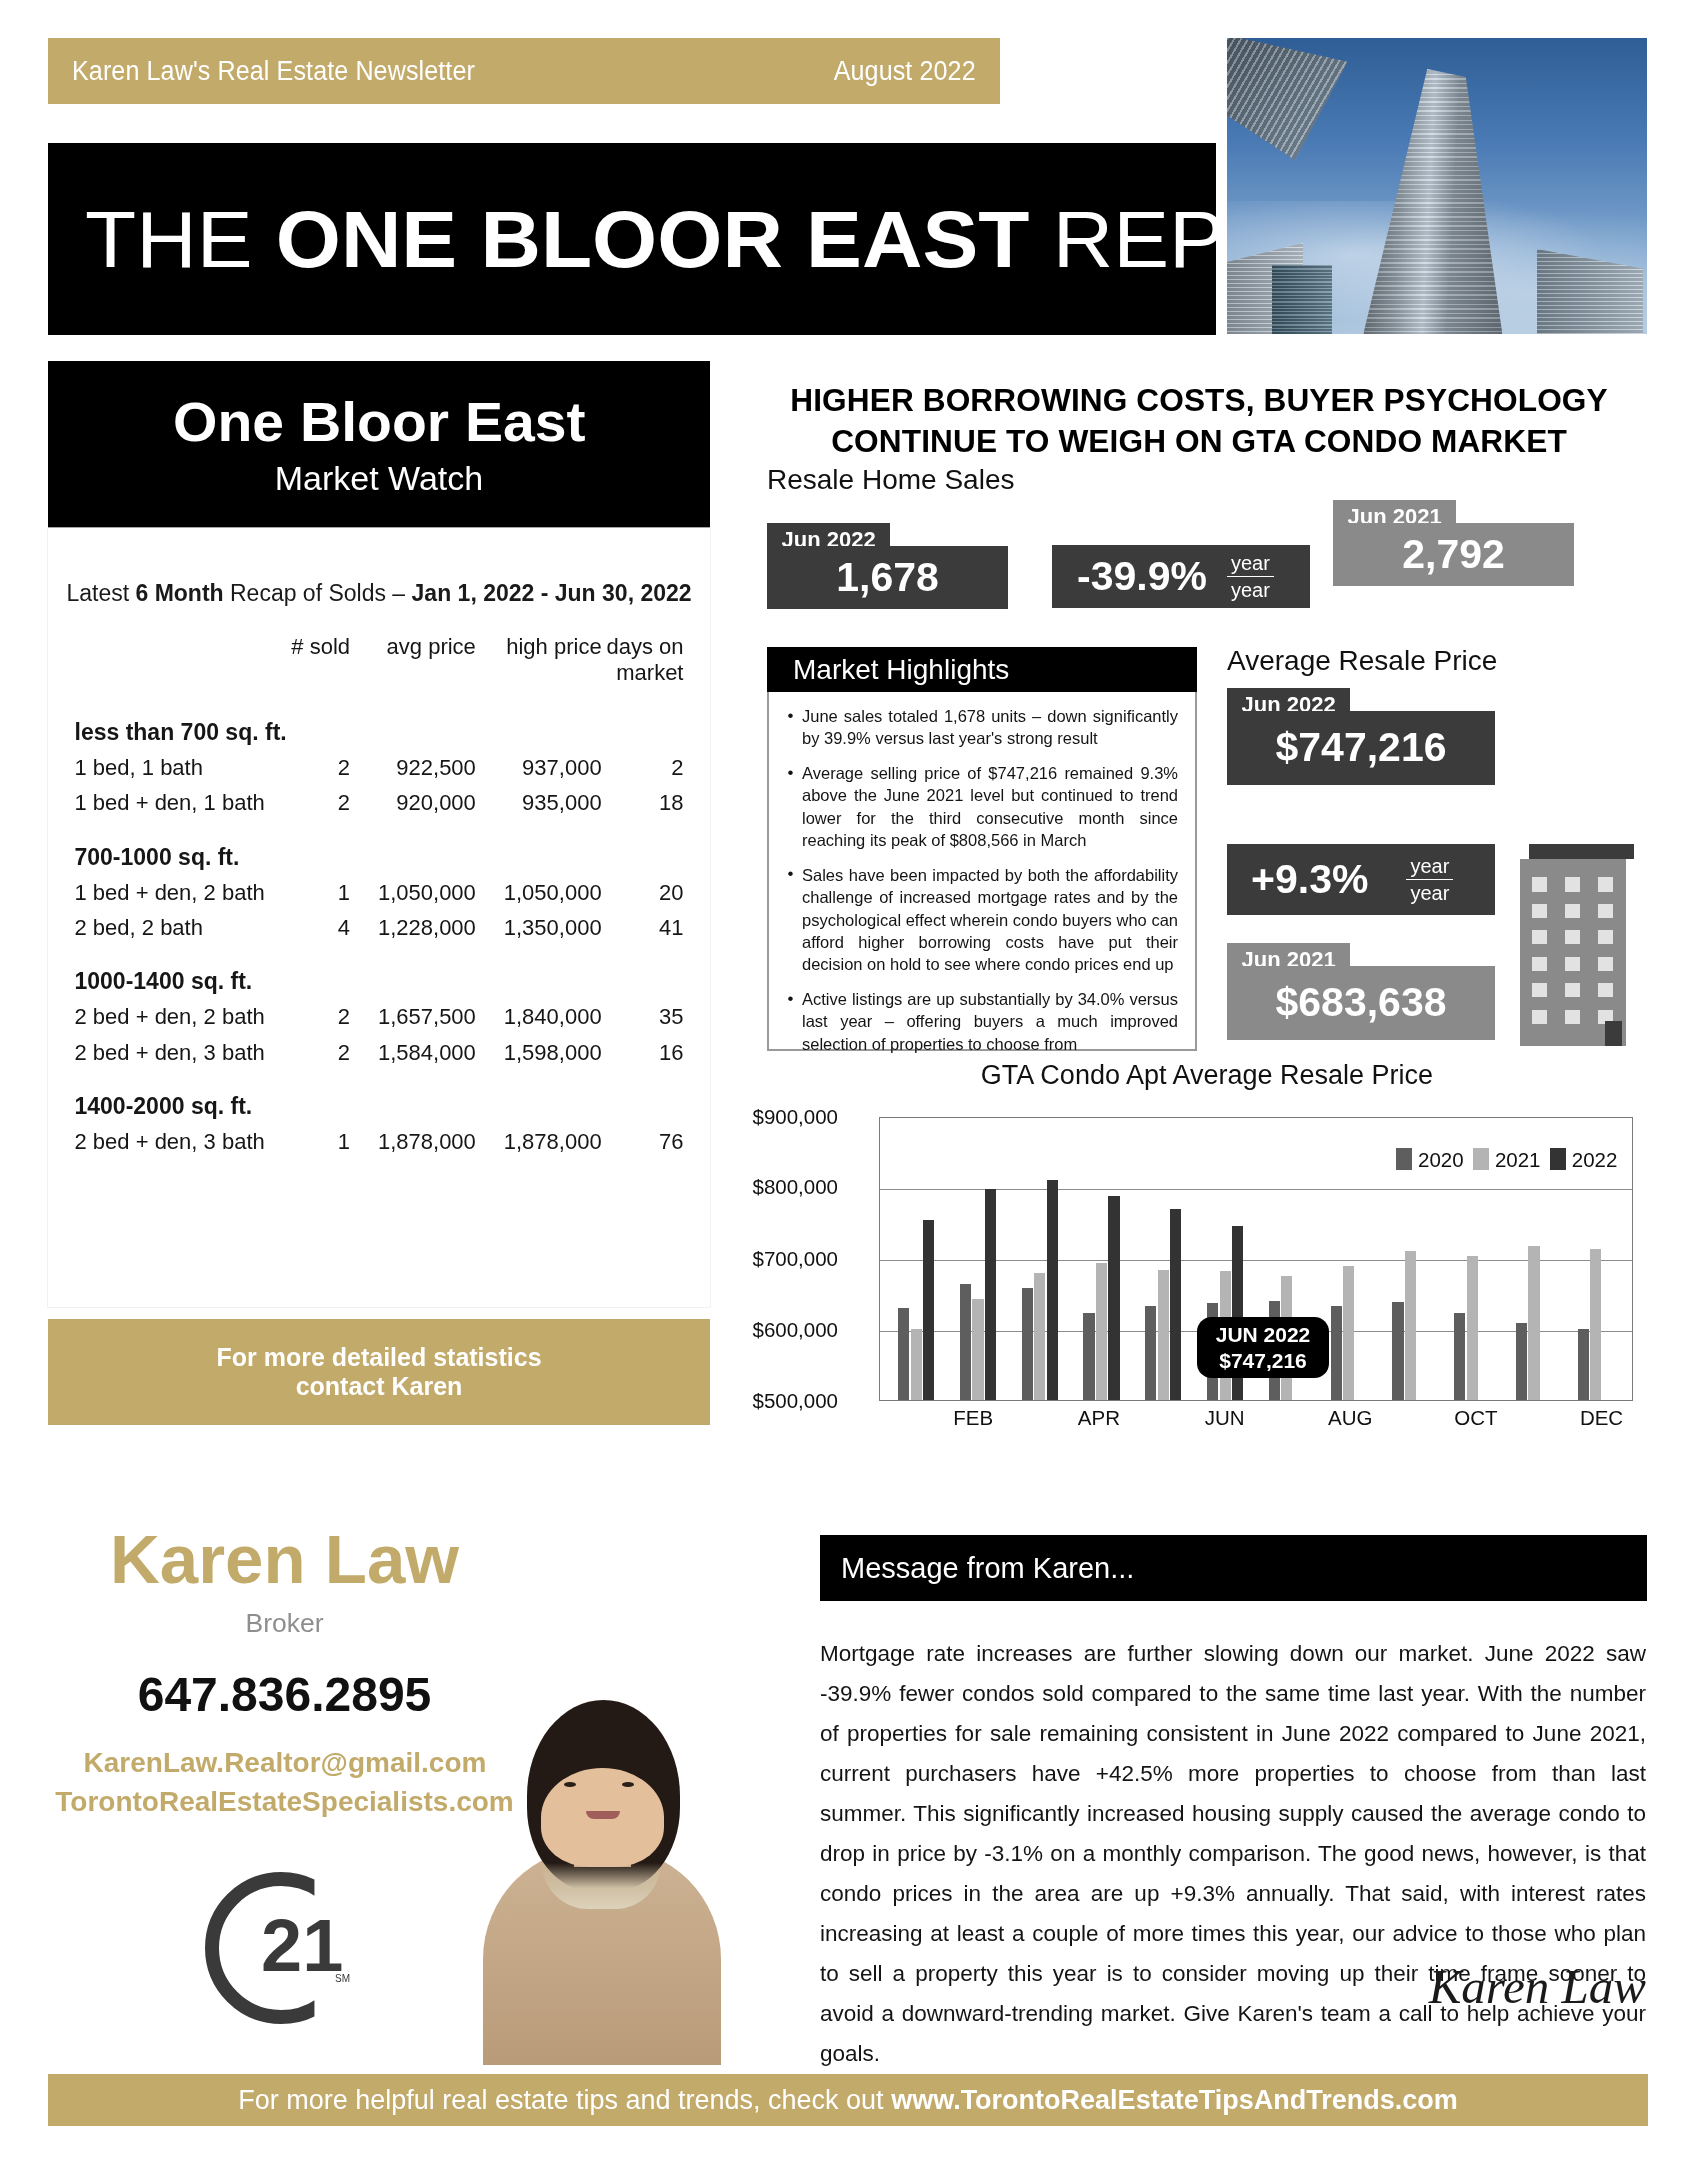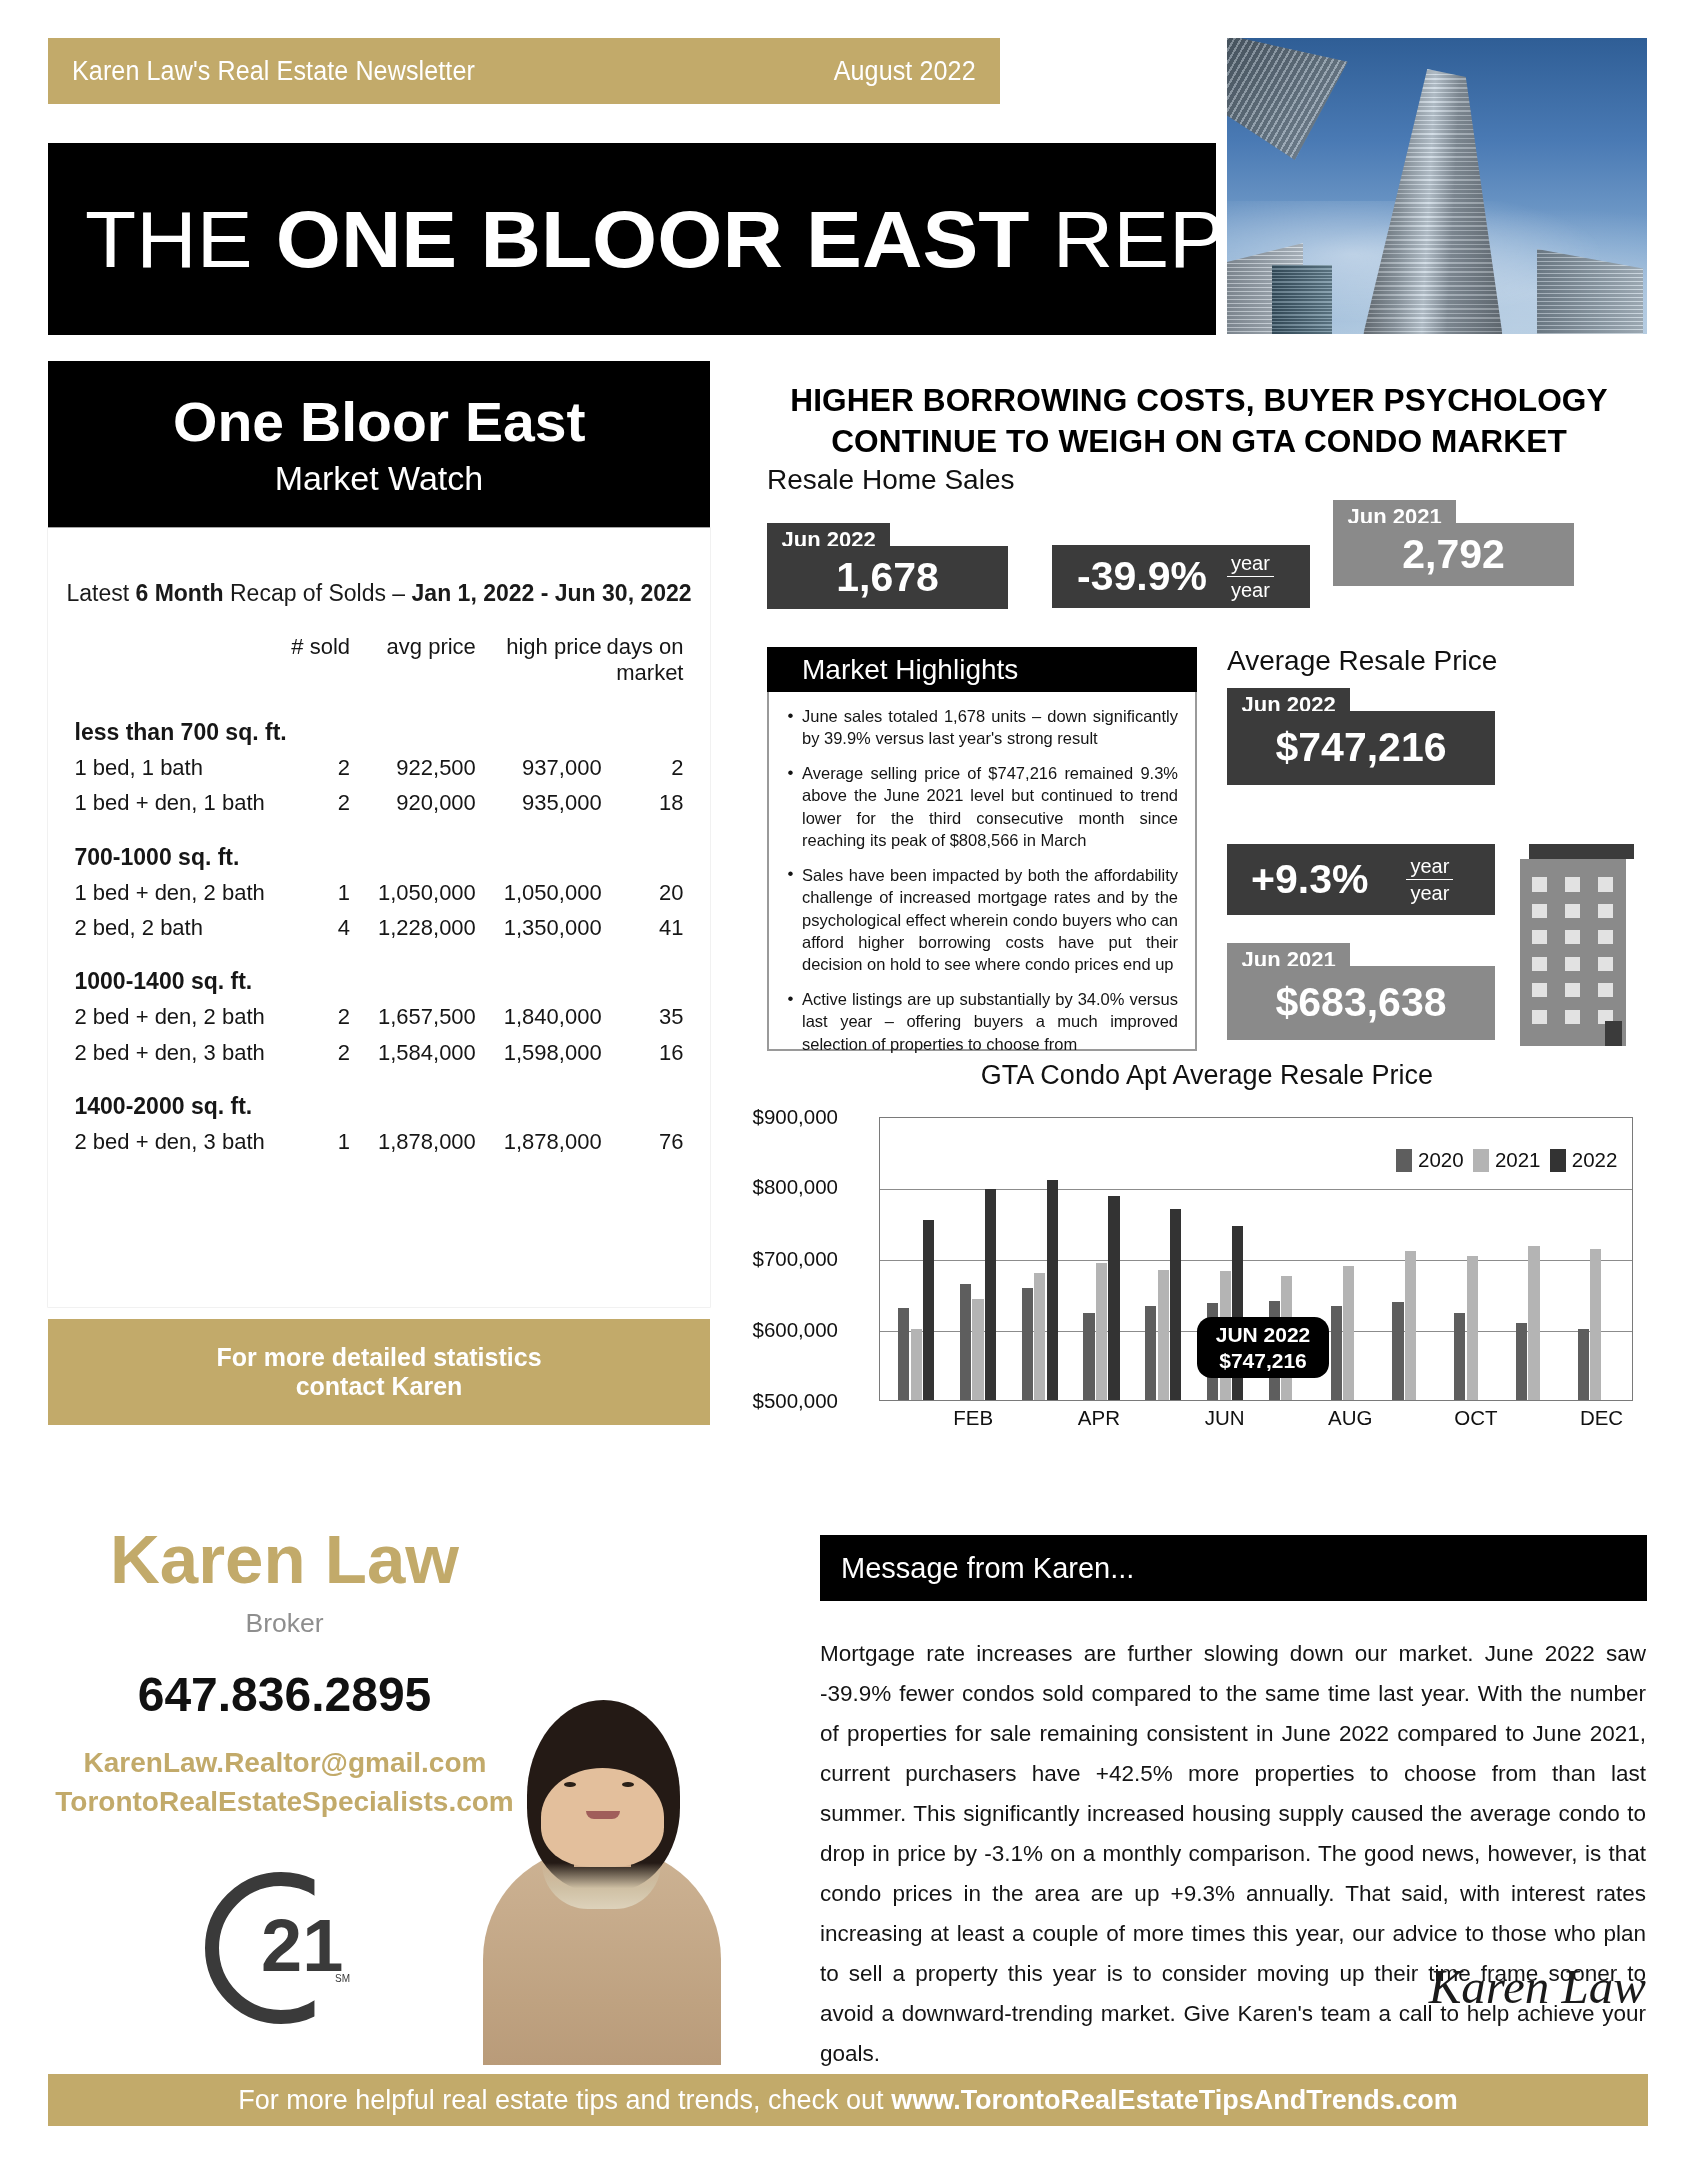--- a/index.html
+++ b/index.html
@@ -127,21 +127,21 @@
     font-family:"Liberation Sans Narrow","Liberation Sans",sans-serif;}
   .frac{margin-left:20px;color:#fff;text-align:center;font-size:20px;line-height:1.12;
     font-family:"Liberation Sans Narrow","Liberation Sans",sans-serif;}
   .frac .top{border-bottom:1.3px solid #fff;padding:0 4px 1.3px;}
   .frac .bot{padding-top:2px;}
 
   
   #mh{position:absolute;left:767px;top:647px;width:430px;height:404px;
     background:#fff;border:2px solid #9a9a9a;box-sizing:border-box;}
   #mh .mh-bar{position:absolute;left:-2px;top:-2px;width:430px;height:45px;background:#000;
-    display:flex;align-items:center;padding-left:35px;box-sizing:border-box;}
+    display:flex;align-items:center;padding-left:26px;box-sizing:border-box;}
   #mh .mh-bar span{color:#fff;font-size:28px;
     font-family:"Liberation Sans Narrow","Liberation Sans",sans-serif;}
   #mh ul{margin:56px 17px 0 16px;padding:0;list-style:none;}
   #mh li{position:relative;padding-left:17px;margin-bottom:12px;font-size:16.5px;line-height:1.36;
     text-align:justify;color:#141414;
     font-family:"Liberation Sans Narrow","Liberation Sans",sans-serif;}
   #mh li::before{content:"\2022";position:absolute;left:2.6px;top:-1.3px;font-size:17px;}
 
   
   #arp-title{position:absolute;left:1227px;top:645px;font-size:28px;color:#111;
@@ -170,21 +170,21 @@
     border:1.3px solid #7a7a7a;box-sizing:border-box;background:#fff;}
   .gl{position:absolute;left:0;width:100%;height:0.7px;background:#8c8c8c;}
   .ylab{position:absolute;right:809px;font-size:20.5px;color:#111;white-space:nowrap;
     transform:translateY(-50%);font-family:"Liberation Sans Narrow","Liberation Sans",sans-serif;}
   #bars{position:absolute;left:0;bottom:0;width:100%;height:100%;display:flex;
     align-items:flex-end;padding:0 5.3px;box-sizing:border-box;}
   .mgrp{flex:1;display:flex;align-items:flex-end;justify-content:center;gap:1.3px;height:100%;}
   .bar{width:11.2px;}
   .b20{background:#5e5e5e;} .b21{background:#b4b4b4;} .b22{background:#333333;}
   #legend{position:absolute;right:14.6px;top:30px;display:flex;align-items:center;gap:9.3px;}
-  #legend .li{display:flex;align-items:flex-end;gap:6px;}
+  #legend .li{display:flex;align-items:flex-start;gap:6px;}
   #legend .sw{width:16px;height:22.5px;display:block;}
   #legend .lt{font-size:20.5px;color:#111;
     font-family:"Liberation Sans Narrow","Liberation Sans",sans-serif;}
   #xaxis{position:absolute;left:112px;top:308px;width:754px;display:flex;}
   #xaxis .xl{flex:1;text-align:center;font-size:20.5px;color:#111;
     font-family:"Liberation Sans Narrow","Liberation Sans",sans-serif;}
   #callout{position:absolute;left:1197px;top:1317px;width:132px;height:61px;background:#000;
     border-radius:14.6px;display:flex;flex-direction:column;align-items:center;justify-content:center;}
   #callout div{color:#fff;font-size:21px;font-weight:700;line-height:1.2;
     font-family:"Liberation Sans Narrow","Liberation Sans",sans-serif;}

